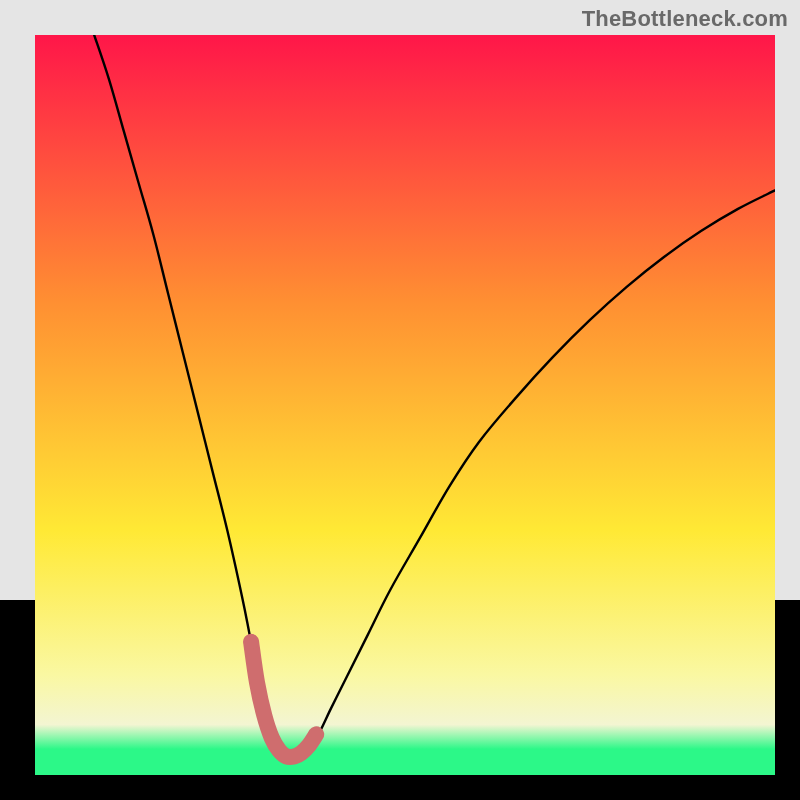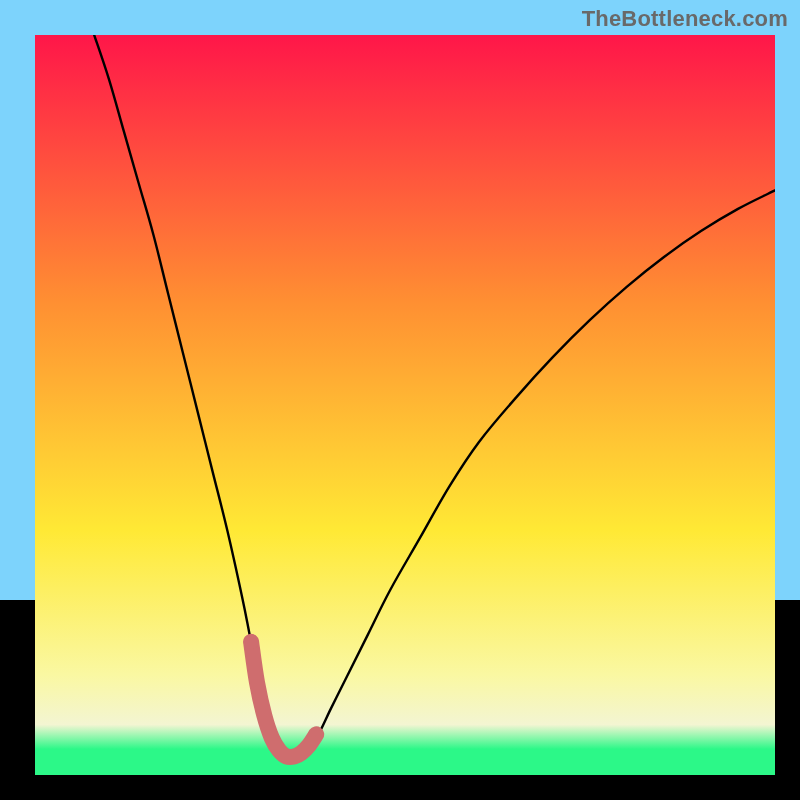--- a/index.html
+++ b/index.html
@@ -9,21 +9,21 @@
     height: 800px;
     background: #000;
     overflow: hidden;
   }
   .frame {
     position: absolute;
     left: 0;
     top: 0;
     width: 800px;
     height: 600px;
-    background: #7dd3fc;
+    background: #e5e5e5;
   }
   .plot {
     position: absolute;
     left: 35px;
     top: 35px;
     width: 740px;
     height: 740px;
     overflow: hidden;
   }
   .watermark {

